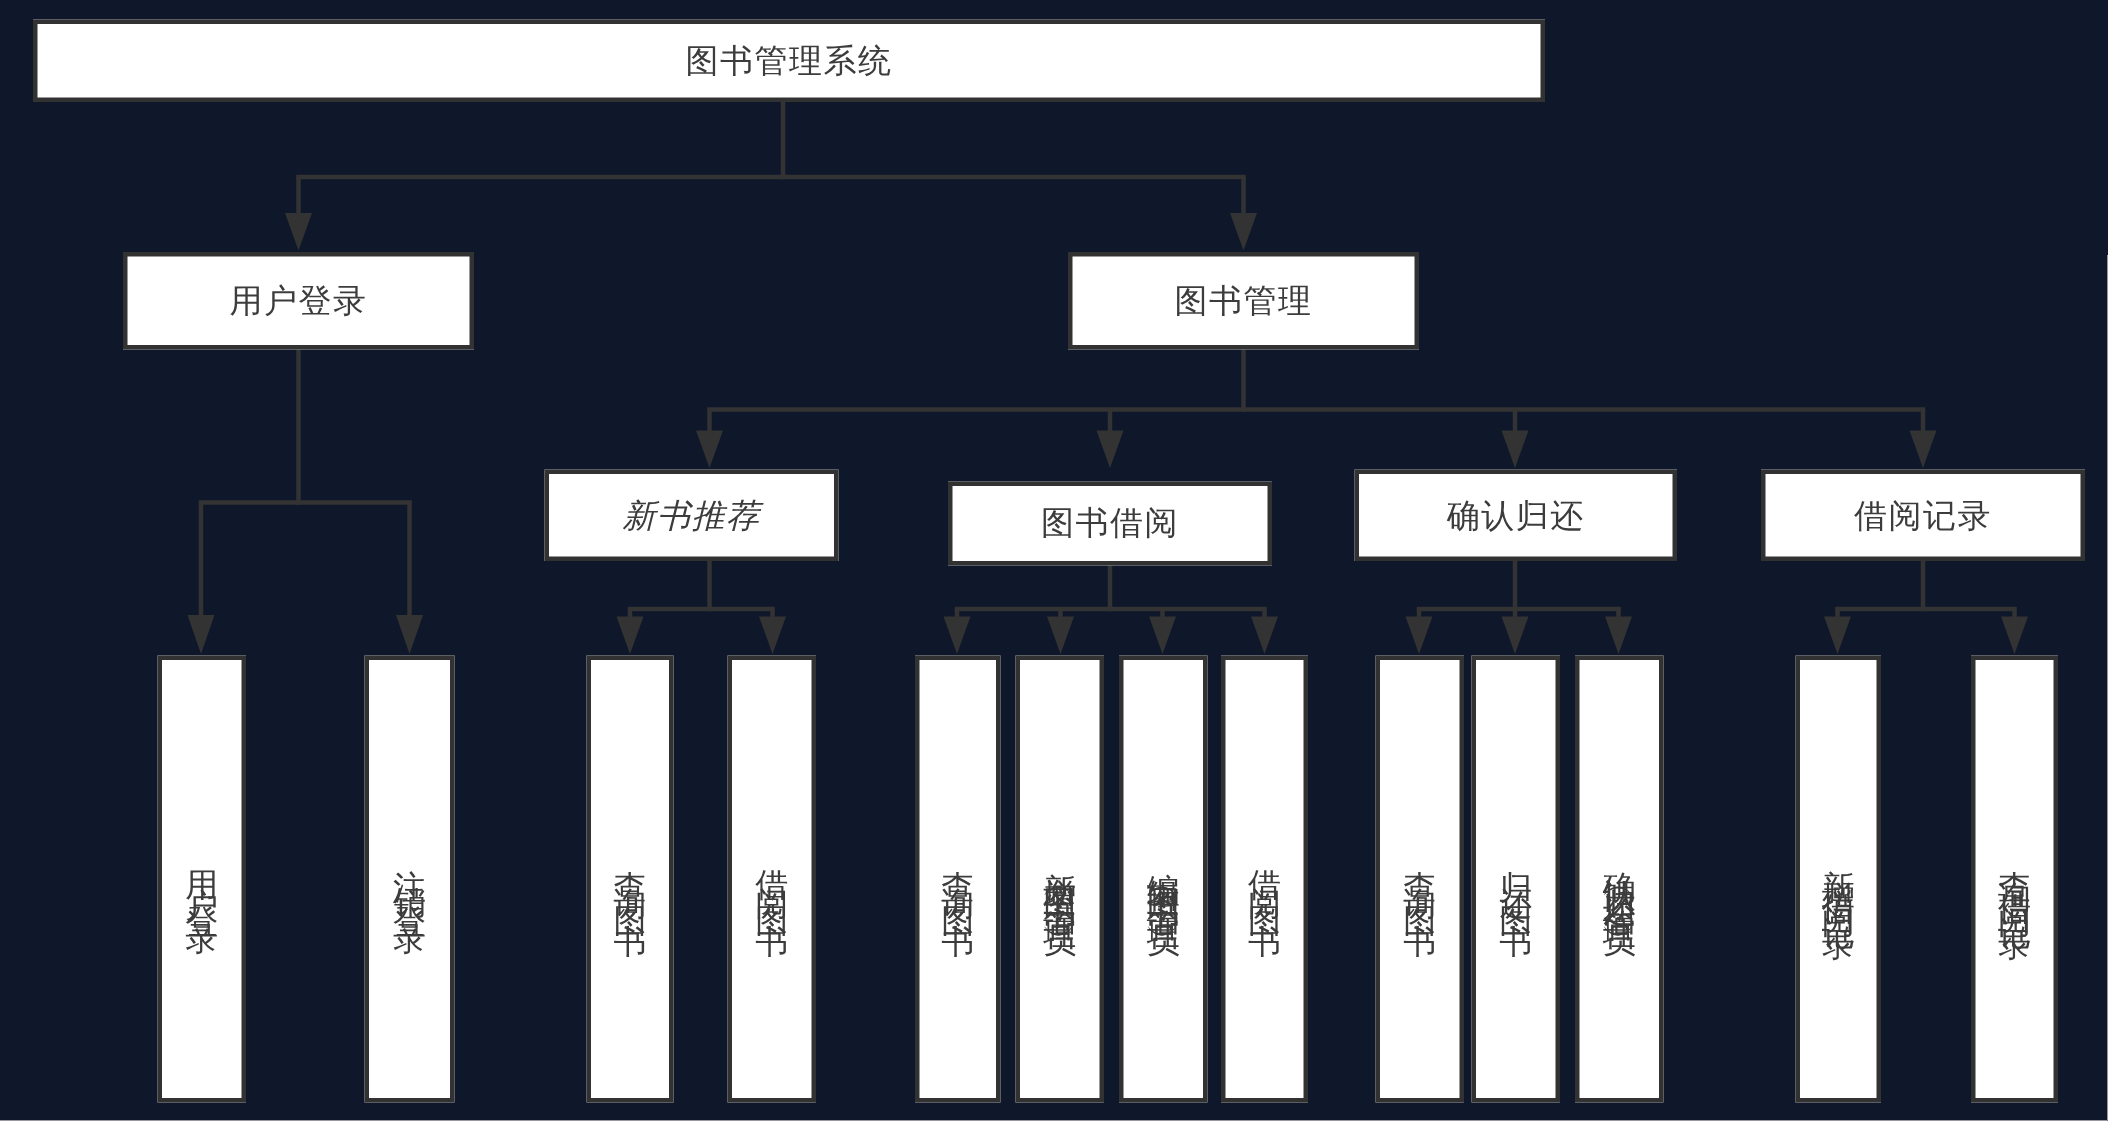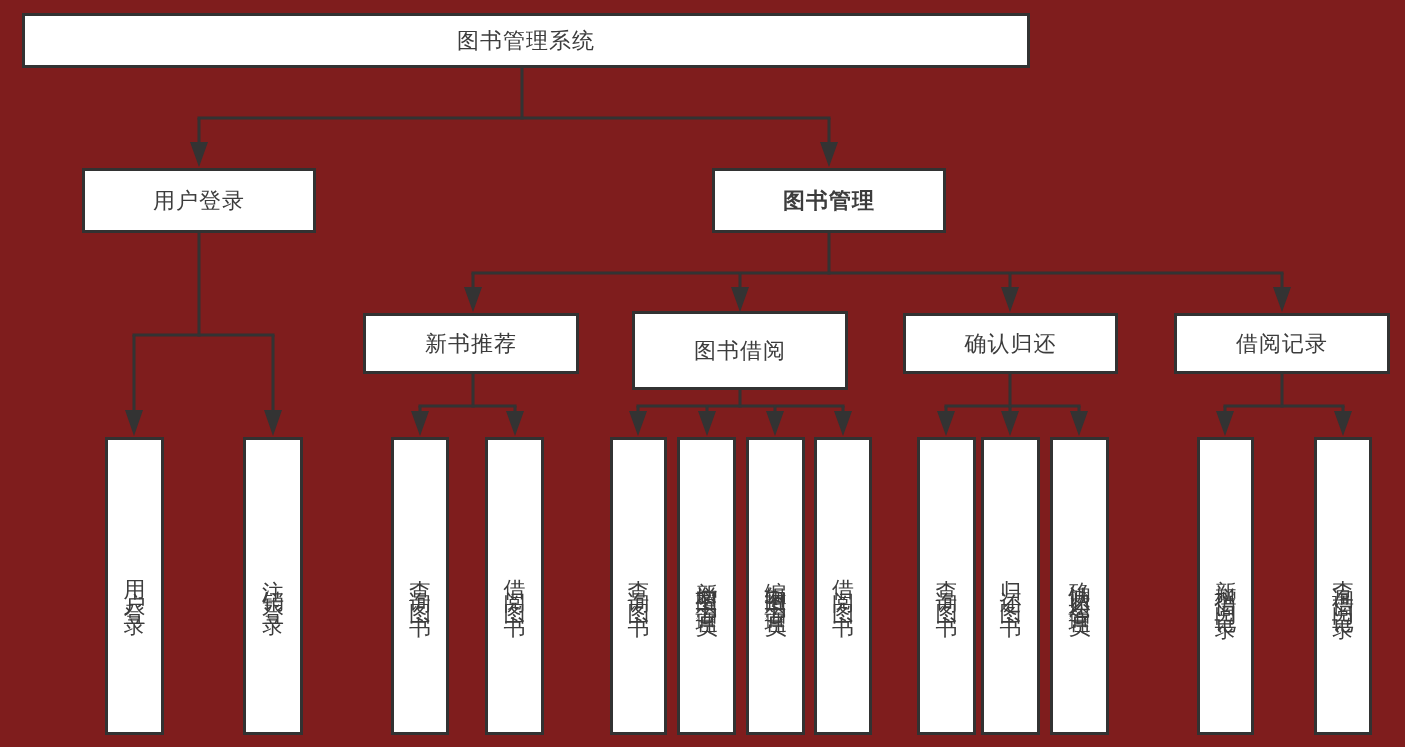--- a/index.html
+++ b/index.html
@@ -5,21 +5,21 @@
   html, body {
     margin: 0;
     padding: 0;
     background: #ffffff;
     font-family: "Liberation Sans", "DejaVu Sans", sans-serif;
   }
   .canvas {
     position: relative;
     width: 1405px;
     height: 747px;
-    background: #7f1d1d;
+    background: #0f172a;
     overflow: hidden;
   }
   .connectors {
     position: absolute;
     left: 0;
     top: 0;
     width: 1405px;
     height: 747px;
     pointer-events: none;
   }
@@ -138,28 +138,28 @@
     </g>
   </svg>
 
   <div class="node" style="left:22px; top:13px; width:1008px; height:55px;">
     <span>图书管理系统</span>
   </div>
 
   <div class="node" style="left:82px; top:168px; width:234px; height:65px;">
     <span>用户登录</span>
   </div>
-  <div class="node" style="left:712px; top:168px; width:234px; height:65px;font-weight:bold;">
+  <div class="node" style="left:712px; top:168px; width:234px; height:65px;">
     <span>图书管理</span>
   </div>
 
-  <div class="node" style="left:363px; top:313px; width:216px; height:61px;">
+  <div class="node" style="left:363px; top:313px; width:196px; height:61px;font-style:italic;">
     <span>新书推荐</span>
   </div>
-  <div class="node" style="left:632px; top:311px; width:216px; height:79px;align-items:center;">
+  <div class="node" style="left:632px; top:321px; width:216px; height:56px;align-items:center;">
     <span>图书借阅</span>
   </div>
   <div class="node" style="left:903px; top:313px; width:215px; height:61px;">
     <span>确认归还</span>
   </div>
   <div class="node" style="left:1174px; top:313px; width:216px; height:61px;">
     <span>借阅记录</span>
   </div>
 
   <div class="vnode vs-4" style="left:105px; top:437px; width:59px; height:298px;">

